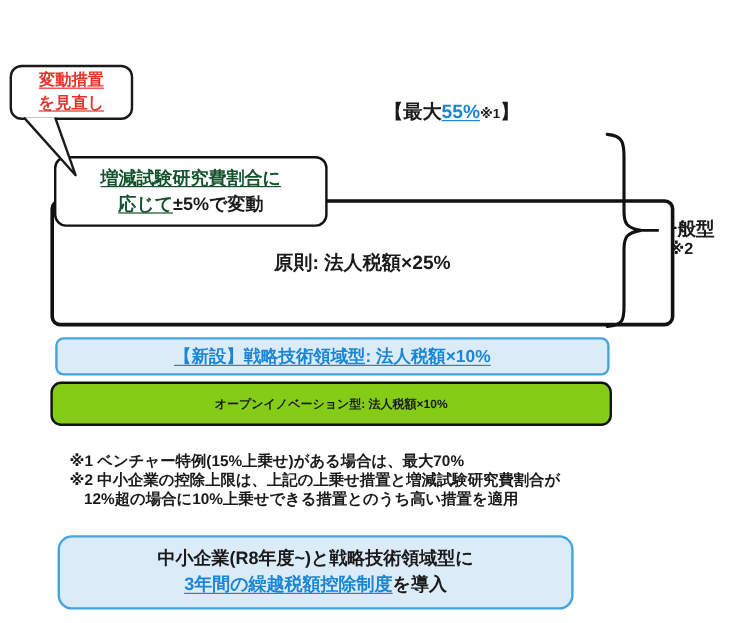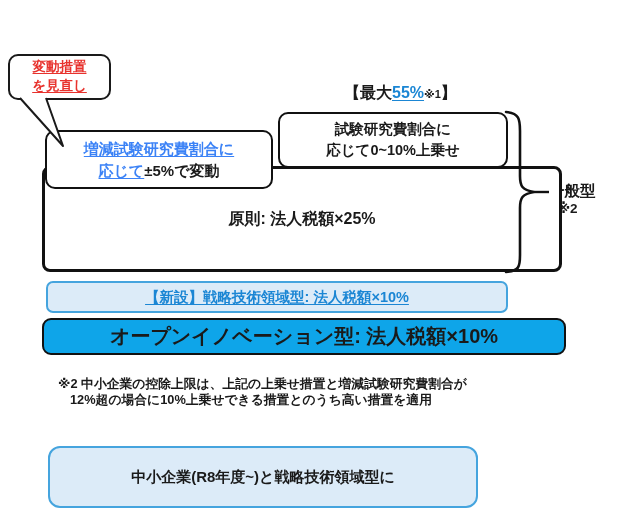--- a/index.html
+++ b/index.html
@@ -27,32 +27,32 @@
     display: flex; flex-direction: column; align-items: center; justify-content: center;
     z-index: 6;
     font-size: 13.5px; font-weight: 700; line-height: 1.4;
     color: #e8322d; text-align: center;
   }
   .callout span { text-decoration: underline; text-underline-offset: 2px; }
   .callout-tail { left: 12px; top: 97px; z-index: 7; }
 
   .bracket-label { font-size: 16px; font-weight: 700; white-space: nowrap; }
   .lbl-max50 { left: 103px; top: 109px; margin-top: 40px; }
-  .lbl-max55 { left: 320px; top: 83px; margin-left: 24px; }
+  .lbl-max55 { left: 320px; top: 83px; }
   .link-blue { color: #1b86d4; text-decoration: underline; text-underline-offset: 2px; }
   .small-ref { font-size: 11px; font-weight: 700; }
 
   .box { background: #fff; border: 2.5px solid #111; border-radius: 10px; }
 
   .box-variation {
     left: 45px; top: 130px; width: 228px; height: 59px; z-index: 5;
     display: flex; flex-direction: column; align-items: center; justify-content: center;
     font-size: 15px; font-weight: 700; line-height: 1.45; text-align: center;
   }
-  .red-u { color: #3b82f6; text-decoration: underline; text-underline-offset: 2px; }
+  .red-u { color: #14532d; text-decoration: underline; text-underline-offset: 2px; }
 
   .box-addon {
     left: 278px; top: 112px; width: 230px; height: 56px; z-index: 3;
     display: flex; flex-direction: column; align-items: center; justify-content: center;
     font-size: 14.5px; font-weight: 700; line-height: 1.45; text-align: center;
   }
 
   .box-principle {
     left: 42px; top: 166px; width: 520px; height: 106px; z-index: 1;
     border-width: 3px; border-radius: 8px;
@@ -64,24 +64,24 @@
   .brace-title { left: 549px; top: 181px; font-size: 15.5px; font-weight: 700; }
   .brace-ref { left: 557px; top: 200px; font-size: 13.5px; font-weight: 700; }
 
   .box-strategic {
     left: 46px; top: 281px; width: 462px; height: 32px;
     background: #dcebf8; border: 2px solid #45a4de; border-radius: 7px;
     display: flex; align-items: center; justify-content: center;
     font-size: 14.5px; font-weight: 700; text-align: center;
   }
   .box-open {
-    left: 42px; top: 318px; width: 524px; height: 37px;
-    background: #0ea5e9; border: 2.5px solid #111; border-radius: 9px;
+    left: 42px; top: 318px; width: 468px; height: 37px;
+    background: #84cc16; border: 2.5px solid #111; border-radius: 9px;
     display: flex; align-items: center; justify-content: center;
-    font-size: 20px; font-weight: 700;
+    font-size: 10px; font-weight: 700;
   }
 
   .notes {
     left: 58px; top: 376px;
     font-size: 12.8px; font-weight: 700; line-height: 16px; white-space: nowrap;
   }
   .notes .indent { margin-left: 12px; }
 
   .box-carryover {
     left: 48px; top: 446px; width: 430px; height: 62px;
@@ -105,24 +105,20 @@
   </svg>
 
   <div class="abs bracket-label lbl-max50">
     <span>【最大</span><span class="link-blue">50%</span><span>】</span>
   </div>
 
   <div class="abs bracket-label lbl-max55">
     <span>【最大</span><span class="link-blue">55%</span><span class="small-ref">※1</span><span>】</span>
   </div>
 
-  <div class="abs box box-addon">
-    <span>試験研究費割合に</span>
-    <span>応じて0~10%上乗せ</span>
-  </div>
 
   <div class="abs box box-principle">
     <span>原則: 法人税額×25%</span>
   </div>
 
   <div class="abs box box-variation">
     <span class="red-u">増減試験研究費割合に</span>
     <span><span class="red-u">応じて</span><span>±5%で変動</span></span>
   </div>
 
@@ -135,21 +131,23 @@
 
   <div class="abs box-strategic">
     <span class="link-blue">【新設】戦略技術領域型: 法人税額×10%</span>
   </div>
 
   <div class="abs box-open">
     <span>オープンイノベーション型: 法人税額×10%</span>
   </div>
 
   <div class="abs notes">
+    <div>※1 ベンチャー特例(15%上乗せ)がある場合は、最大70%</div>
     <div>※2 中小企業の控除上限は、上記の上乗せ措置と増減試験研究費割合が</div>
     <div class="indent">12%超の場合に10%上乗せできる措置とのうち高い措置を適用</div>
   </div>
 
   <div class="abs box-carryover">
     <span>中小企業(R8年度~)と戦略技術領域型に</span>
+    <span><span class="link-blue">3年間の繰越税額控除制度</span><span>を導入</span></span>
   </div>
 
 </div>
 
 </body></html>

